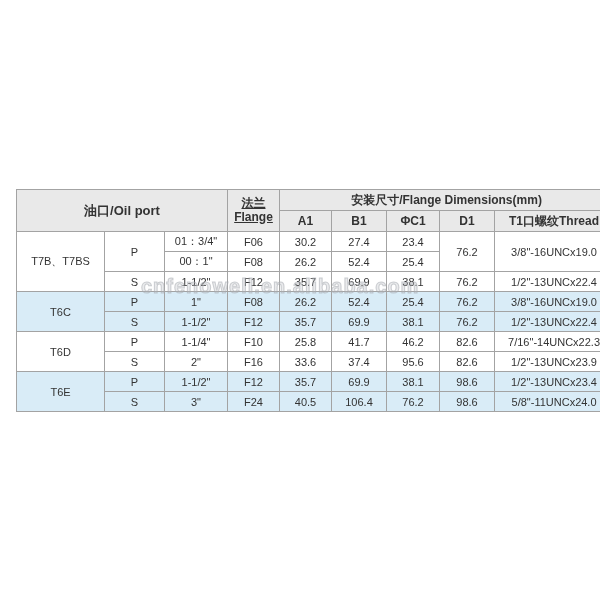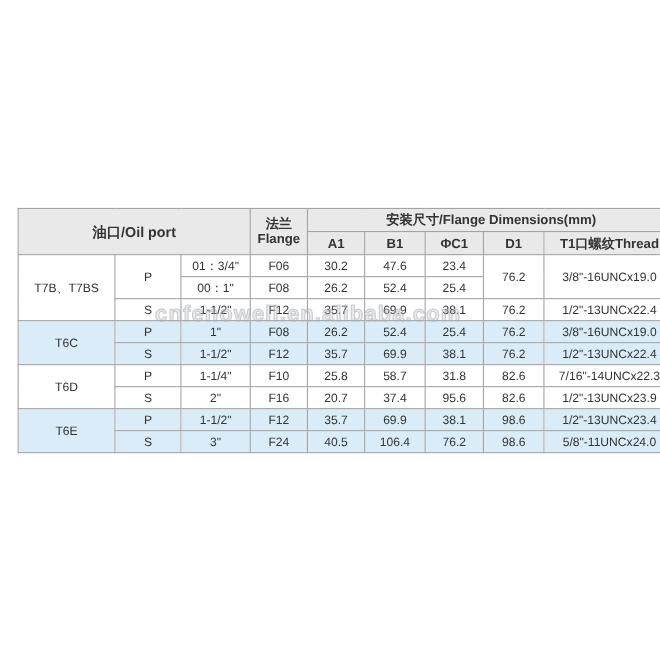--- a/index.html
+++ b/index.html
@@ -41,21 +41,21 @@
     font-size: 12px;
     height: 20px;
   }
   thead th.oil-port-cell {
     font-size: 13px;
   }
   thead th.flange-cell {
     font-size: 12px;
     line-height: 1.15;
   }
-  .flange-line { display: block; }
+  .flange-line { display: block; text-decoration: underline; }
   tbody td {
     font-size: 11px;
     height: 19px;
     background: #ffffff;
   }
   tbody tr.blue td {
     background: #d9ecf7;
   }
   .watermark {
     position: absolute;
@@ -107,21 +107,21 @@
         <th>T1口螺纹Thread</th>
       </tr>
     </thead>
     <tbody>
       <tr>
         <td rowspan="3">T7B、T7BS</td>
         <td rowspan="2">P</td>
         <td>01：3/4"</td>
         <td>F06</td>
         <td>30.2</td>
-        <td>47.6</td>
+        <td>27.4</td>
         <td>23.4</td>
         <td rowspan="2">76.2</td>
         <td rowspan="2">3/8"-16UNCx19.0</td>
       </tr>
       <tr>
         <td>00：1"</td>
         <td>F08</td>
         <td>26.2</td>
         <td>52.4</td>
         <td>25.4</td>
@@ -156,30 +156,30 @@
         <td>38.1</td>
         <td>76.2</td>
         <td>1/2"-13UNCx22.4</td>
       </tr>
       <tr>
         <td rowspan="2">T6D</td>
         <td>P</td>
         <td>1-1/4"</td>
         <td>F10</td>
         <td>25.8</td>
-        <td>58.7</td>
-        <td>31.8</td>
+        <td>41.7</td>
+        <td>46.2</td>
         <td>82.6</td>
         <td>7/16"-14UNCx22.3</td>
       </tr>
       <tr>
         <td>S</td>
         <td>2"</td>
         <td>F16</td>
-        <td>20.7</td>
+        <td>33.6</td>
         <td>37.4</td>
         <td>95.6</td>
         <td>82.6</td>
         <td>1/2"-13UNCx23.9</td>
       </tr>
       <tr class="blue">
         <td rowspan="2">T6E</td>
         <td>P</td>
         <td>1-1/2"</td>
         <td>F12</td>

